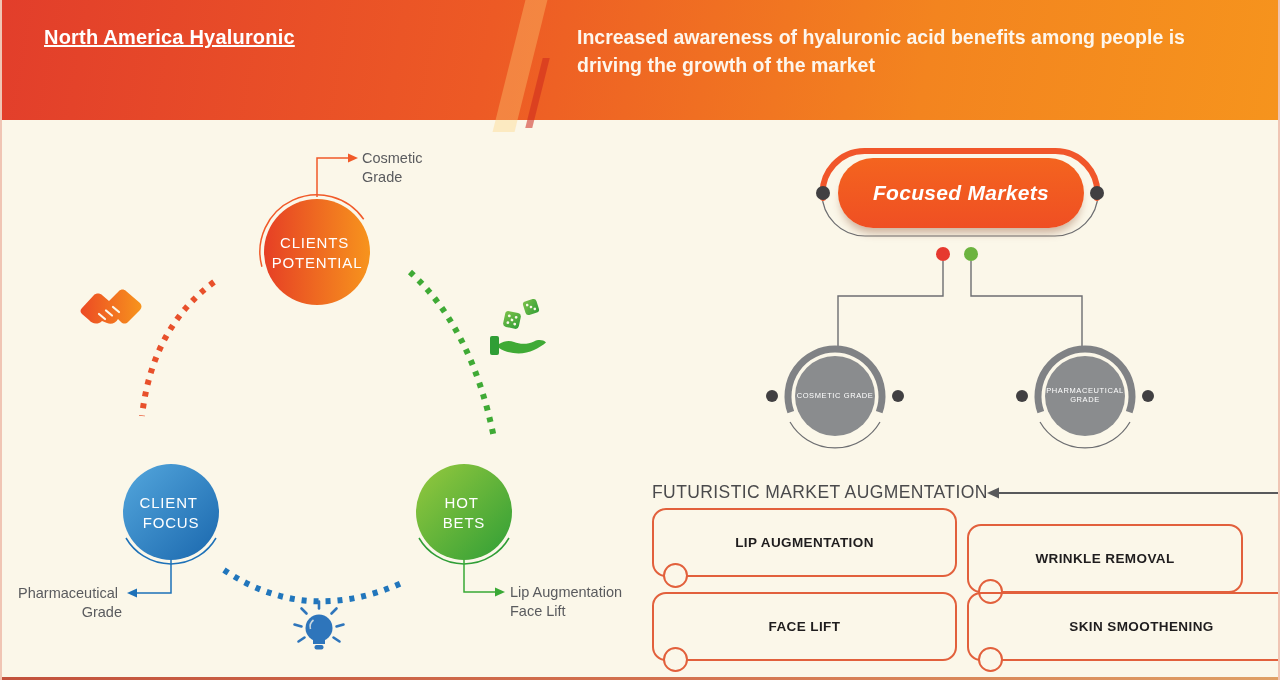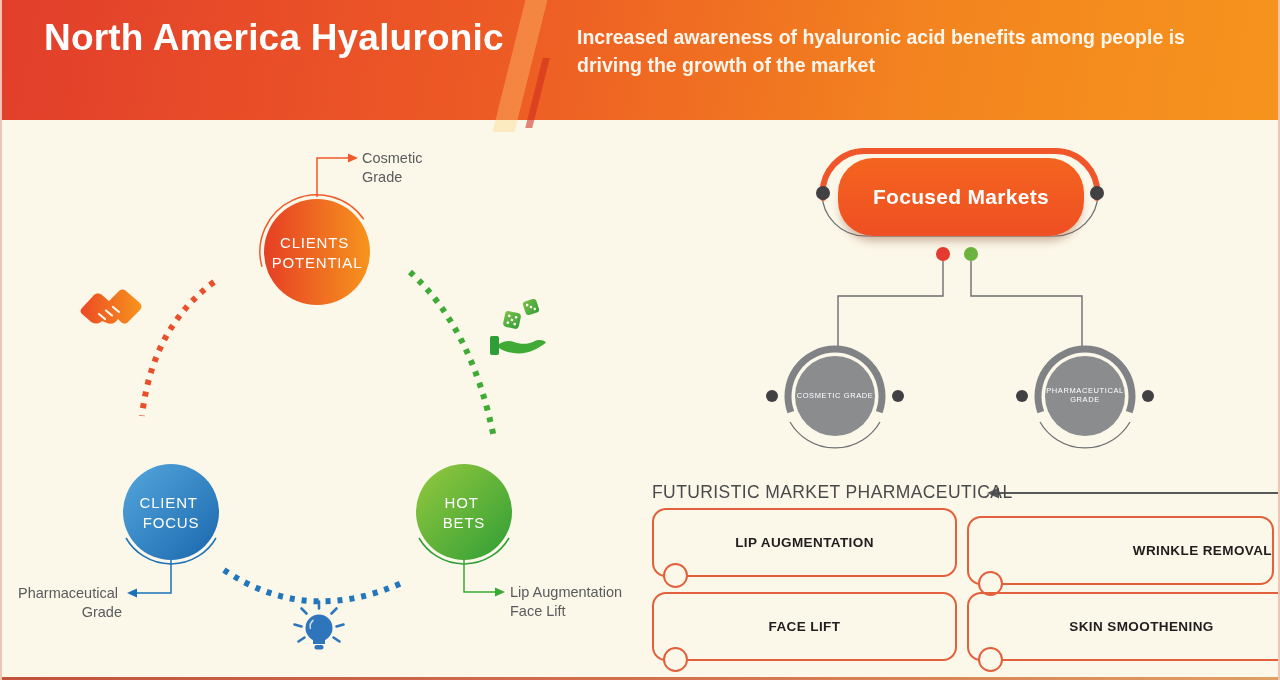--- a/index.html
+++ b/index.html
@@ -6,42 +6,42 @@
   body{font-family:"Liberation Sans",sans-serif;background:#e9e9e9;}
   #stage{position:relative;width:1280px;height:680px;background:#fbf7e9;overflow:hidden;
          border-left:2px solid #f0c5b4;border-right:2px solid #f0c5b4;box-sizing:border-box;}
   
   .header{position:absolute;left:0;top:0;width:1280px;height:120px;
           background:linear-gradient(100deg,#e23e2b 0%,#ed5a25 38%,#f3841f 72%,#f6941d 100%);}
   .header .slash1{position:absolute;left:508px;top:-8px;width:22px;height:140px;
           background:rgba(255,210,120,.35);transform:skewX(-14deg);}
   .header .slash2{position:absolute;left:532px;top:58px;width:7px;height:70px;
           background:rgba(205,40,30,.55);transform:skewX(-14deg);}
-  .title{position:absolute;left:42px;top:18px;color:#fff;font-size:37px;font-weight:700;line-height:39px;letter-spacing:.2px;}
+  .title{position:absolute;left:42px;top:18px;color:#fff;font-size:20px;font-weight:700;line-height:39px;letter-spacing:.2px;text-decoration:underline;}
   .subtitle{position:absolute;left:575px;top:23px;width:670px;color:#fdf6ec;font-size:19.5px;line-height:28px;font-weight:700;}
   
   .lyr{position:absolute;top:120px;width:640px;height:560px;}
   #leftSvg{left:0;} #rightSvg{left:640px;}
   
-  .pill{position:absolute;left:836px;top:158px;width:246px;height:78px;border-radius:35px;
+  .pill{position:absolute;left:836px;top:158px;width:246px;height:70px;border-radius:35px;
         background:linear-gradient(180deg,#f4641f 0%,#ef4f23 100%);
         box-shadow:0 8px 9px -3px rgba(120,50,15,.35);
         display:flex;align-items:center;justify-content:center;
-        color:#fff;font-size:21px;font-weight:700;letter-spacing:.3px;}
+        color:#fff;font-size:21px;font-weight:700;letter-spacing:.3px;font-style:italic;}
   .gray-label{position:absolute;color:#fff;font-size:7.5px;letter-spacing:.6px;text-align:center;line-height:9px;font-weight:400;}
   #lbl-cosmetic{left:789px;top:391px;width:88px;}
   #lbl-pharma{left:1044px;top:386px;width:78px;}
   .opp-heading{position:absolute;left:650px;top:482px;font-size:17.5px;color:#4a4a4c;letter-spacing:.4px;font-weight:400;}
   .opp-grid{position:absolute;left:650px;top:508px;width:622px;}
   .opp-box{position:absolute;height:69px;border:2px solid #e2603c;border-radius:14px;box-sizing:border-box;
            display:flex;align-items:center;justify-content:center;
            font-size:13.5px;font-weight:700;color:#1f1d1e;letter-spacing:.4px;}
   .opp-box .ring{position:absolute;left:9px;bottom:-13px;width:21px;height:21px;border:2.5px solid #e2603c;
            border-radius:50%;background:#fbf7e9;}
-  #box0{left:0;top:0;width:305px;} #box1{left:315px;top:8px;width:307px;justify-content:flex-end;}
+  #box0{left:0;top:0;width:305px;} #box1{left:315px;top:16px;width:276px;}
   #box2{left:0;top:84px;width:305px;} #box3{left:315px;top:84px;width:349px;}
   .bottom-line{position:absolute;left:0;bottom:0;width:1280px;height:3px;
            background:linear-gradient(90deg,#c2523c 0%,#d47450 55%,#dfa065 100%);}
   
   text{font-family:"Liberation Sans",sans-serif;}
   .node-label{fill:#ffffff;font-size:15px;letter-spacing:.8px;}
   .callout-label{fill:#5a5b5e;font-size:14.5px;}
 </style>
 </head>
 <body>
@@ -203,21 +203,21 @@
     <polygon points="345,373 357,367.5 357,378.5" fill="#58595b"></polygon>
   </svg>
 
   <div class="pill">
     <span>Focused Markets</span>
   </div>
 
   <div id="lbl-cosmetic" class="gray-label">COSMETIC GRADE</div>
   <div id="lbl-pharma" class="gray-label">PHARMACEUTICAL GRADE</div>
 
-  <div class="opp-heading">FUTURISTIC MARKET PHARMACEUTICAL</div>
+  <div class="opp-heading">FUTURISTIC MARKET AUGMENTATION</div>
   <div class="opp-grid">
     <div id="box0" class="opp-box">
       <span>LIP AUGMENTATION</span>
       <span class="ring"></span>
     </div>
     <div id="box1" class="opp-box">
       <span>WRINKLE REMOVAL</span>
       <span class="ring"></span>
     </div>
     <div id="box2" class="opp-box">

